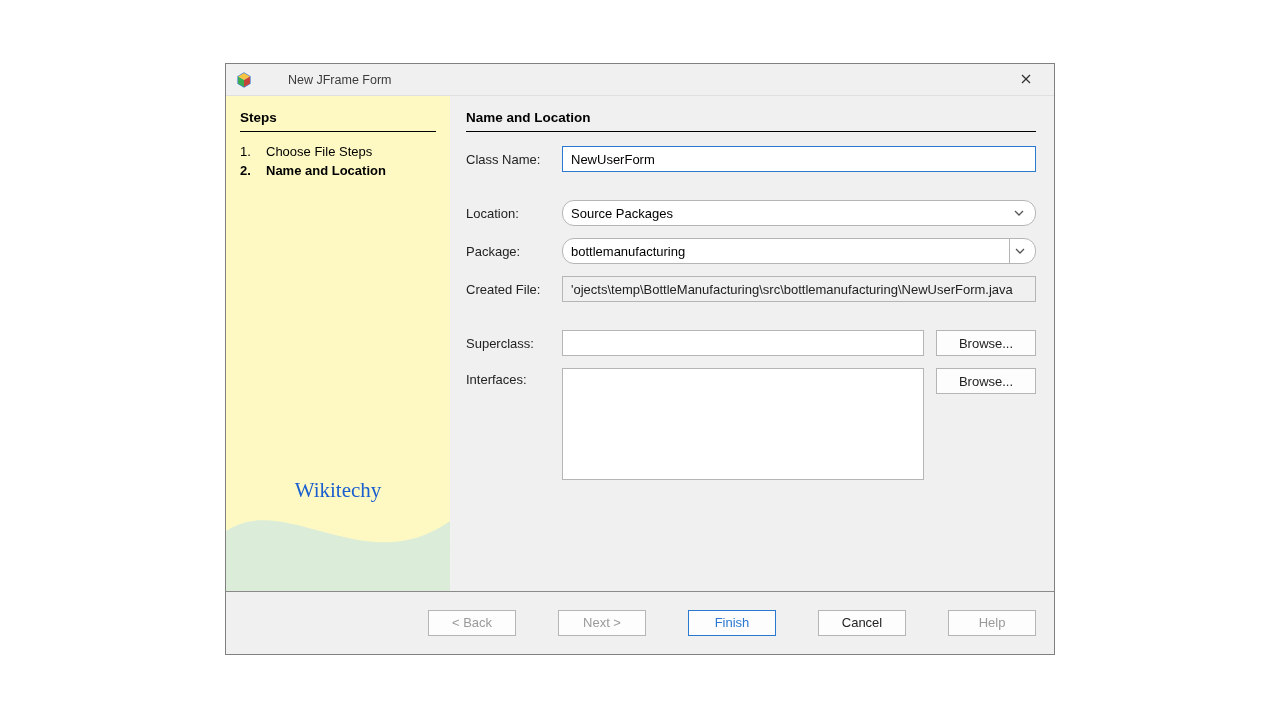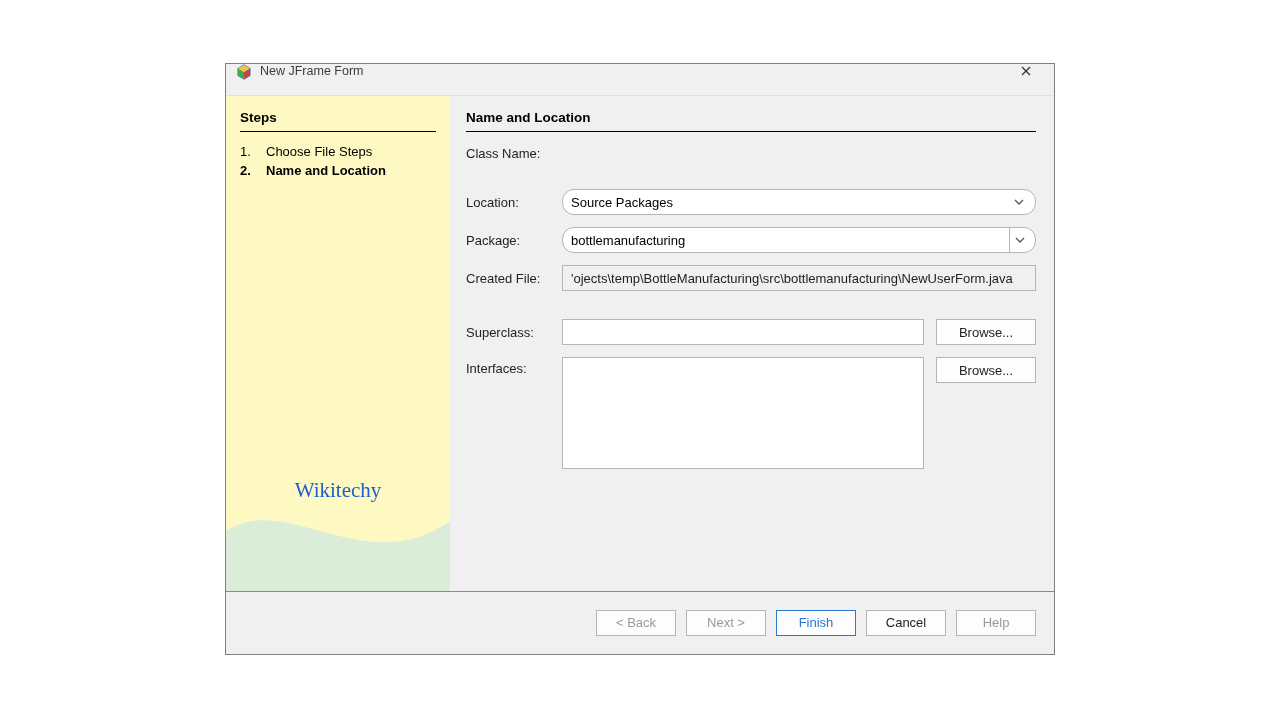--- a/index.html
+++ b/index.html
@@ -18,22 +18,24 @@
     top: 63px;
     width: 830px;
     height: 592px;
     background: #f0f0f0;
     border: 1px solid #808080;
   }
   .titlebar {
     height: 32px;
     background: #f0f0f0;
     display: flex;
+    align-items: center;
     padding: 0 8px 0 10px;
     border-bottom: 1px solid #e0e0e0;
+    gap: 28px;
   }
   .titlebar .app-icon {
     width: 16px; height: 16px; margin-right: 8px;
   }
   .titlebar .title {
     flex: 1;
     font-size: 12.5px;
     color: #3c3c3c;
   }
   .titlebar .close {
@@ -176,21 +178,22 @@
   .footer {
     height: 62px;
     border-top: 1px solid #8a8a8a;
     display: flex;
     align-items: center;
     justify-content: flex-end;
     padding: 0 18px;
     gap: 10px;
   }
   .footer .btn {
-    width: 80px;
+    width: 88px;
+    margin-left: 32px;
   }
   .footer .btn.disabled { color: #9a9a9a; }
   .footer .btn.primary {
     border: 1.5px solid #2a78d0;
     color: #2a78d0;
   }
   .sup-row .field { max-width: 378px; }
   .input-wrap { position: relative; }
 </style>
 </head>
@@ -235,20 +238,23 @@
         <path d="M0,90 C80,40 160,140 224,80 L224,120 L0,120 Z" fill="#d6eef2"></path>
       </svg>
       <div class="brand">Wikitechy</div>
     </div>
 
     <div class="form-panel">
       <h3>Name and Location</h3>
 
       <div class="form-row gap">
         <label>Class Name:</label>
+        <div class="field input-wrap">
+          <input class="text focused" type="text" value="NewUserForm" style="">
+        </div>
       </div>
 
 
       <div class="form-row">
         <label>Location:</label>
         <div class="field">
           <div class="combo">
             <span>Source Packages</span>
             <span class="chev">
               <svg width="10" height="6" viewBox="0 0 10 6">

